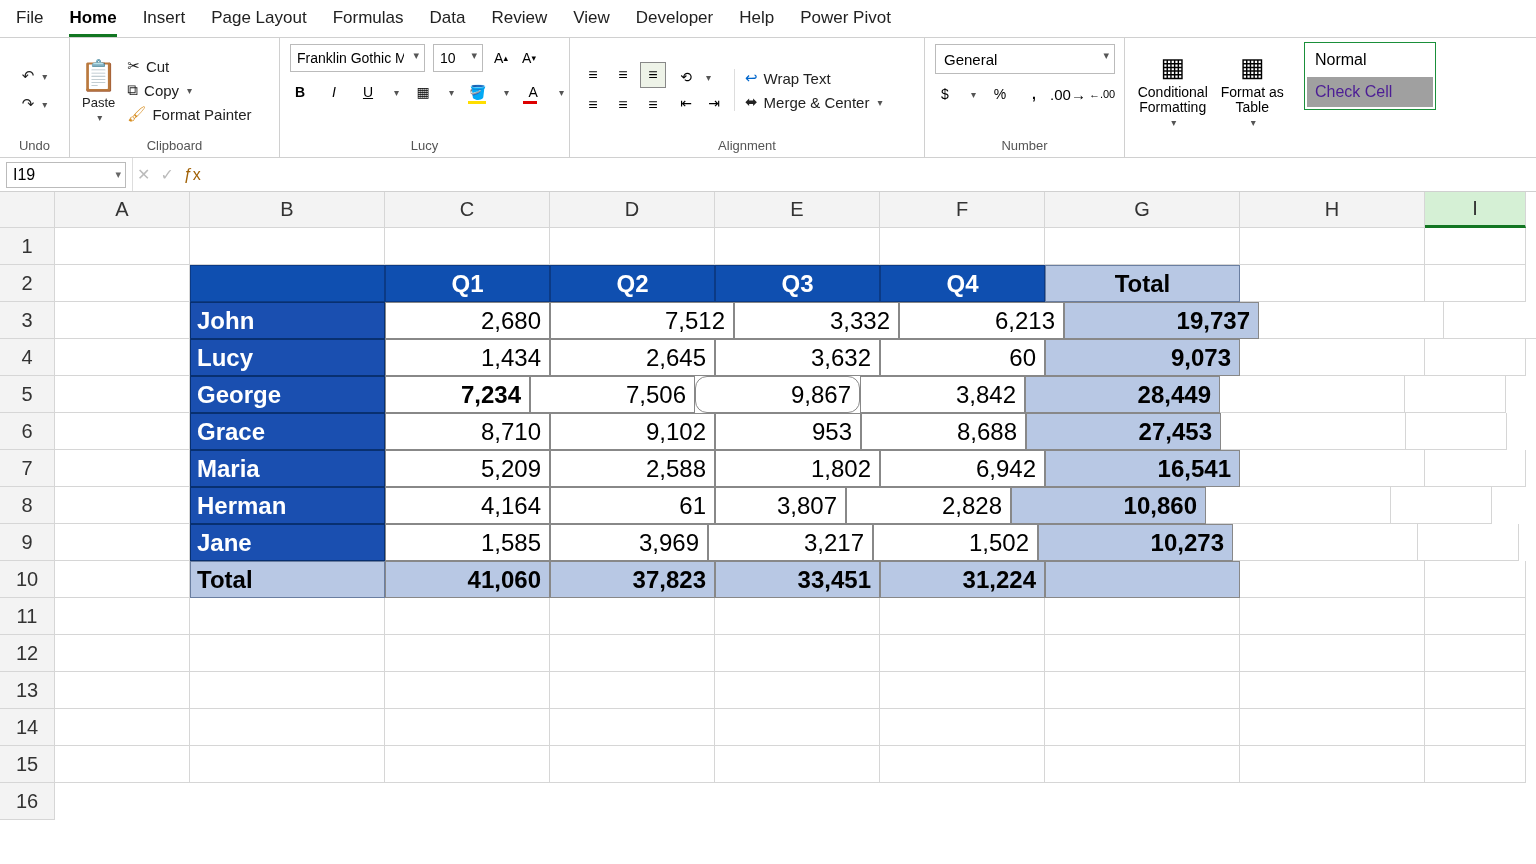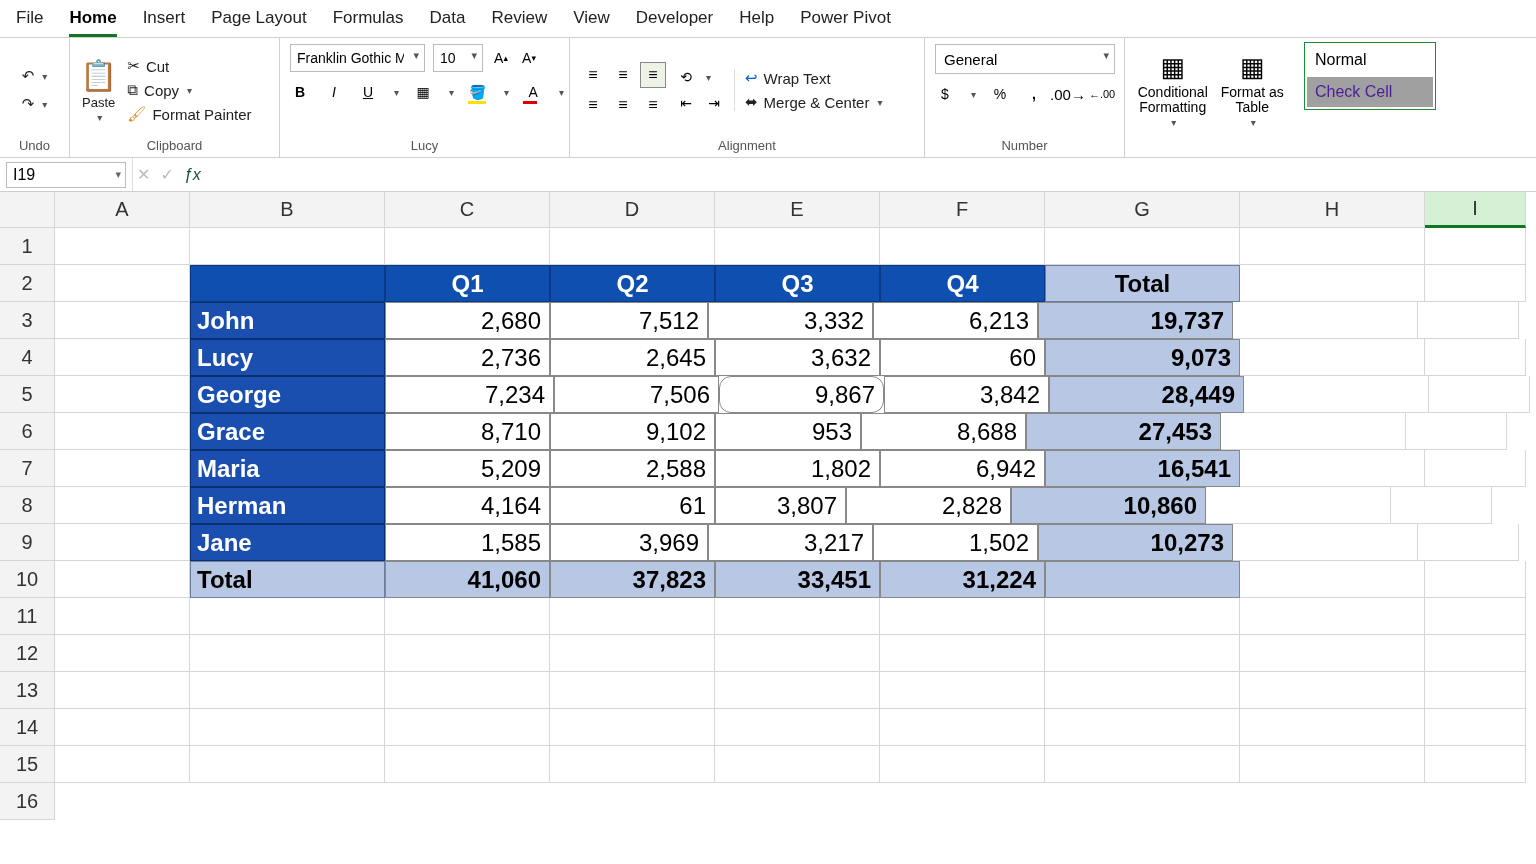--- a/index.html
+++ b/index.html
@@ -234,21 +234,21 @@
 </div>
 
 <div class="fbar">
   <div class="name-box">
       <span>I19</span>
       <span class="dd">▾</span>
     </div>
   <div class="fbar-icons">
     <span style="color:#bbb">✕</span>
     <span style="color:#bbb">✓</span>
-    <span style="font-style:italic;color:#14532d">ƒx</span>
+    <span style="color:#a16207">ƒx</span>
   </div>
   <input class="formula-input" value="" style="">
 </div>
 
 <div class="sheet">
   <div class="corner"></div>
   <div class="col-headers" id="colheaders">
       <div class="colh" style="width: 135px;">A</div>
       <div class="colh" style="width: 195px;">B</div>
       <div class="colh" style="width: 165px;">C</div>
@@ -297,42 +297,42 @@
         <div class="cell tbl-hd" id="cell-E2" style="width: 165px; height: 37px;">Q3</div>
         <div class="cell tbl-hd" id="cell-F2" style="width: 165px; height: 37px;">Q4</div>
         <div class="cell tbl-tothead" id="cell-G2" style="width: 195px; height: 37px;">Total</div>
         <div class="cell" id="cell-H2" style="width: 185px; height: 37px;"></div>
         <div class="cell" id="cell-I2" style="width: 101px; height: 37px;"></div>
       </div>
       <div class="row">
         <div class="cell" id="cell-A3" style="width: 135px; height: 37px;"></div>
         <div class="cell tbl-rowhd" id="cell-B3" style="width: 195px; height: 37px;">John</div>
         <div class="cell tbl-val" id="cell-C3" style="width: 165px; height: 37px;">2,680</div>
-        <div class="cell tbl-val" id="cell-D3" style="width: 158px; height: 37px;">7,512</div>
+        <div class="cell tbl-val" id="cell-D3" style="width: 184px; height: 37px;">7,512</div>
         <div class="cell tbl-val" id="cell-E3" style="width: 165px; height: 37px;">3,332</div>
         <div class="cell tbl-val" id="cell-F3" style="width: 165px; height: 37px;">6,213</div>
         <div class="cell tbl-val tbl-total" id="cell-G3" style="width: 195px; height: 37px;">19,737</div>
         <div class="cell" id="cell-H3" style="width: 185px; height: 37px;"></div>
         <div class="cell" id="cell-I3" style="width: 101px; height: 37px;"></div>
       </div>
       <div class="row">
         <div class="cell" id="cell-A4" style="width: 135px; height: 37px;"></div>
         <div class="cell tbl-rowhd" id="cell-B4" style="width: 195px; height: 37px;">Lucy</div>
-        <div class="cell tbl-val" id="cell-C4" style="width: 165px; height: 37px;">2,736</div>
+        <div class="cell tbl-val" id="cell-C4" style="width: 165px; height: 37px;">1,434</div>
         <div class="cell tbl-val" id="cell-D4" style="width: 165px; height: 37px;">2,645</div>
         <div class="cell tbl-val" id="cell-E4" style="width: 165px; height: 37px;">3,632</div>
         <div class="cell tbl-val" id="cell-F4" style="width: 165px; height: 37px;">60</div>
         <div class="cell tbl-val tbl-total" id="cell-G4" style="width: 195px; height: 37px;">9,073</div>
         <div class="cell" id="cell-H4" style="width: 185px; height: 37px;"></div>
         <div class="cell" id="cell-I4" style="width: 101px; height: 37px;"></div>
       </div>
       <div class="row">
         <div class="cell" id="cell-A5" style="width: 135px; height: 37px;"></div>
         <div class="cell tbl-rowhd" id="cell-B5" style="width: 195px; height: 37px;">George</div>
-        <div class="cell tbl-val" id="cell-C5" style="width: 169px; height: 37px;">7,234</div>
+        <div class="cell tbl-val" id="cell-C5" style="width: 145px; height: 37px; font-weight: bold;">7,234</div>
         <div class="cell tbl-val" id="cell-D5" style="width: 165px; height: 37px;">7,506</div>
         <div class="cell tbl-val" id="cell-E5" style="width: 165px; height: 37px; border-radius: 12px;">9,867</div>
         <div class="cell tbl-val" id="cell-F5" style="width: 165px; height: 37px;">3,842</div>
         <div class="cell tbl-val tbl-total" id="cell-G5" style="width: 195px; height: 37px;">28,449</div>
         <div class="cell" id="cell-H5" style="width: 185px; height: 37px;"></div>
         <div class="cell" id="cell-I5" style="width: 101px; height: 37px;"></div>
       </div>
       <div class="row">
         <div class="cell" id="cell-A6" style="width: 135px; height: 37px;"></div>
         <div class="cell tbl-rowhd" id="cell-B6" style="width: 195px; height: 37px;">Grace</div>

